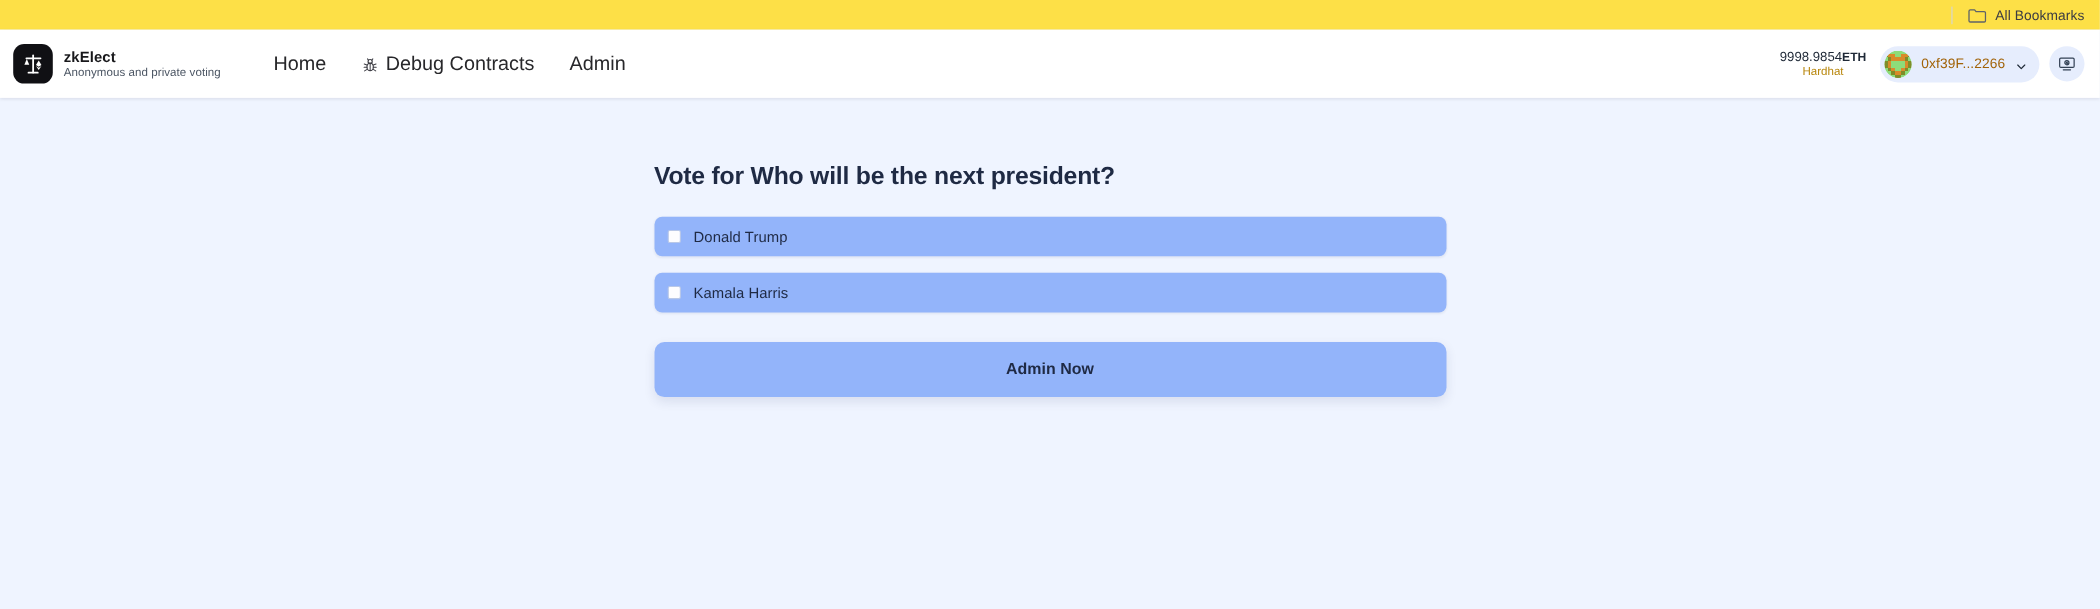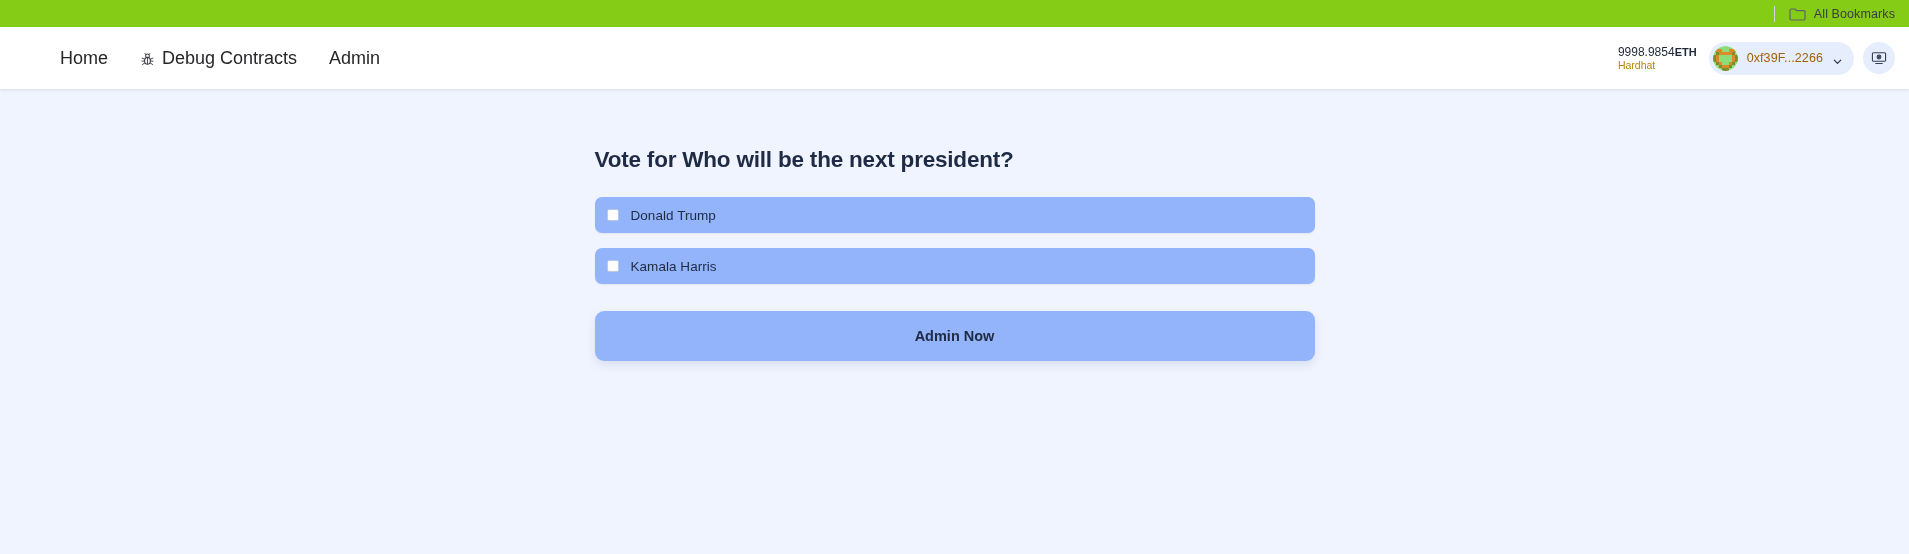--- a/index.html
+++ b/index.html
@@ -13,21 +13,21 @@
   body {
     font-family: "Liberation Sans", sans-serif;
     background: #eff4ff;
     color: #1e293b;
     -webkit-font-smoothing: antialiased;
   }
 
   
   .bookmarks-bar {
     height: 27px;
-    background: #84cc16;
+    background: #fde047;
     display: flex;
     align-items: center;
     justify-content: flex-end;
     padding-right: 14px;
     position: relative;
   }
   .bookmarks-divider {
     width: 1px;
     height: 16px;
     background: #d4d4d8;
@@ -118,20 +118,21 @@
 
   .header-right {
     margin-left: auto;
     display: flex;
     align-items: center;
     gap: 9px;
   }
   .balance-block {
     display: flex;
     flex-direction: column;
+    align-items: center;
     line-height: 1.2;
     margin-right: 3px;
   }
   .balance-row {
     font-size: 12px;
     color: #1f2937;
     white-space: nowrap;
   }
   .balance-unit { font-weight: bold; font-size: 11px; }
   .network-name {
@@ -260,20 +261,39 @@
       <svg width="17" height="14" viewBox="0 0 17 14">
         <path d="M1 3.2a1.2 1.2 0 0 1 1.2-1.2h3.9l1.3 1.6h7.4A1.2 1.2 0 0 1 16 4.8v7A1.2 1.2 0 0 1 14.8 13H2.2A1.2 1.2 0 0 1 1 11.8z" fill="none" stroke="#5f6368" stroke-width="1.2" stroke-linejoin="round"></path>
       </svg>
     </span>
     <span class="bookmarks-label">All Bookmarks</span>
   </div>
 </div>
 
 <header class="app-header">
 
+  <div class="brand">
+    <div class="brand-mark">
+      <svg width="23" height="23" viewBox="0 0 24 24">
+
+        <path d="M11.6 3.6v16.2" stroke="#ffffff" stroke-width="1.7" stroke-linecap="round"></path>
+        <path d="M5.2 6.3h13.4" stroke="#ffffff" stroke-width="1.7" stroke-linecap="round"></path>
+        <path d="M7.2 19.9h8.8" stroke="#ffffff" stroke-width="1.7" stroke-linecap="round"></path>
+
+        <path d="M3.3 12.4 5.6 6.9l2.3 5.5z" fill="#ffffff"></path>
+
+        <path d="M16.9 8.3l2.6 4.3-2.6 1.6-2.6-1.6z" fill="#ffffff"></path>
+        <path d="M16.9 15.2l2.6-1.6-2.6 3.7-2.6-3.7z" fill="#ffffff"></path>
+      </svg>
+    </div>
+    <div class="brand-text">
+      <span class="brand-name">zkElect</span>
+      <span class="brand-tagline">Anonymous and private voting</span>
+    </div>
+  </div>
 
   <nav class="main-nav">
     <div class="nav-item">
       <span>Home</span>
     </div>
     <div class="nav-item">
       <span class="bug-icon">
         <svg width="15" height="15" viewBox="0 0 16 16">
           <ellipse cx="8" cy="9.4" rx="3.1" ry="3.7" fill="none" stroke="#3f3f46" stroke-width="1.15"></ellipse>
           <path d="M8 5.7V12.9" stroke="#3f3f46" stroke-width="1"></path>

